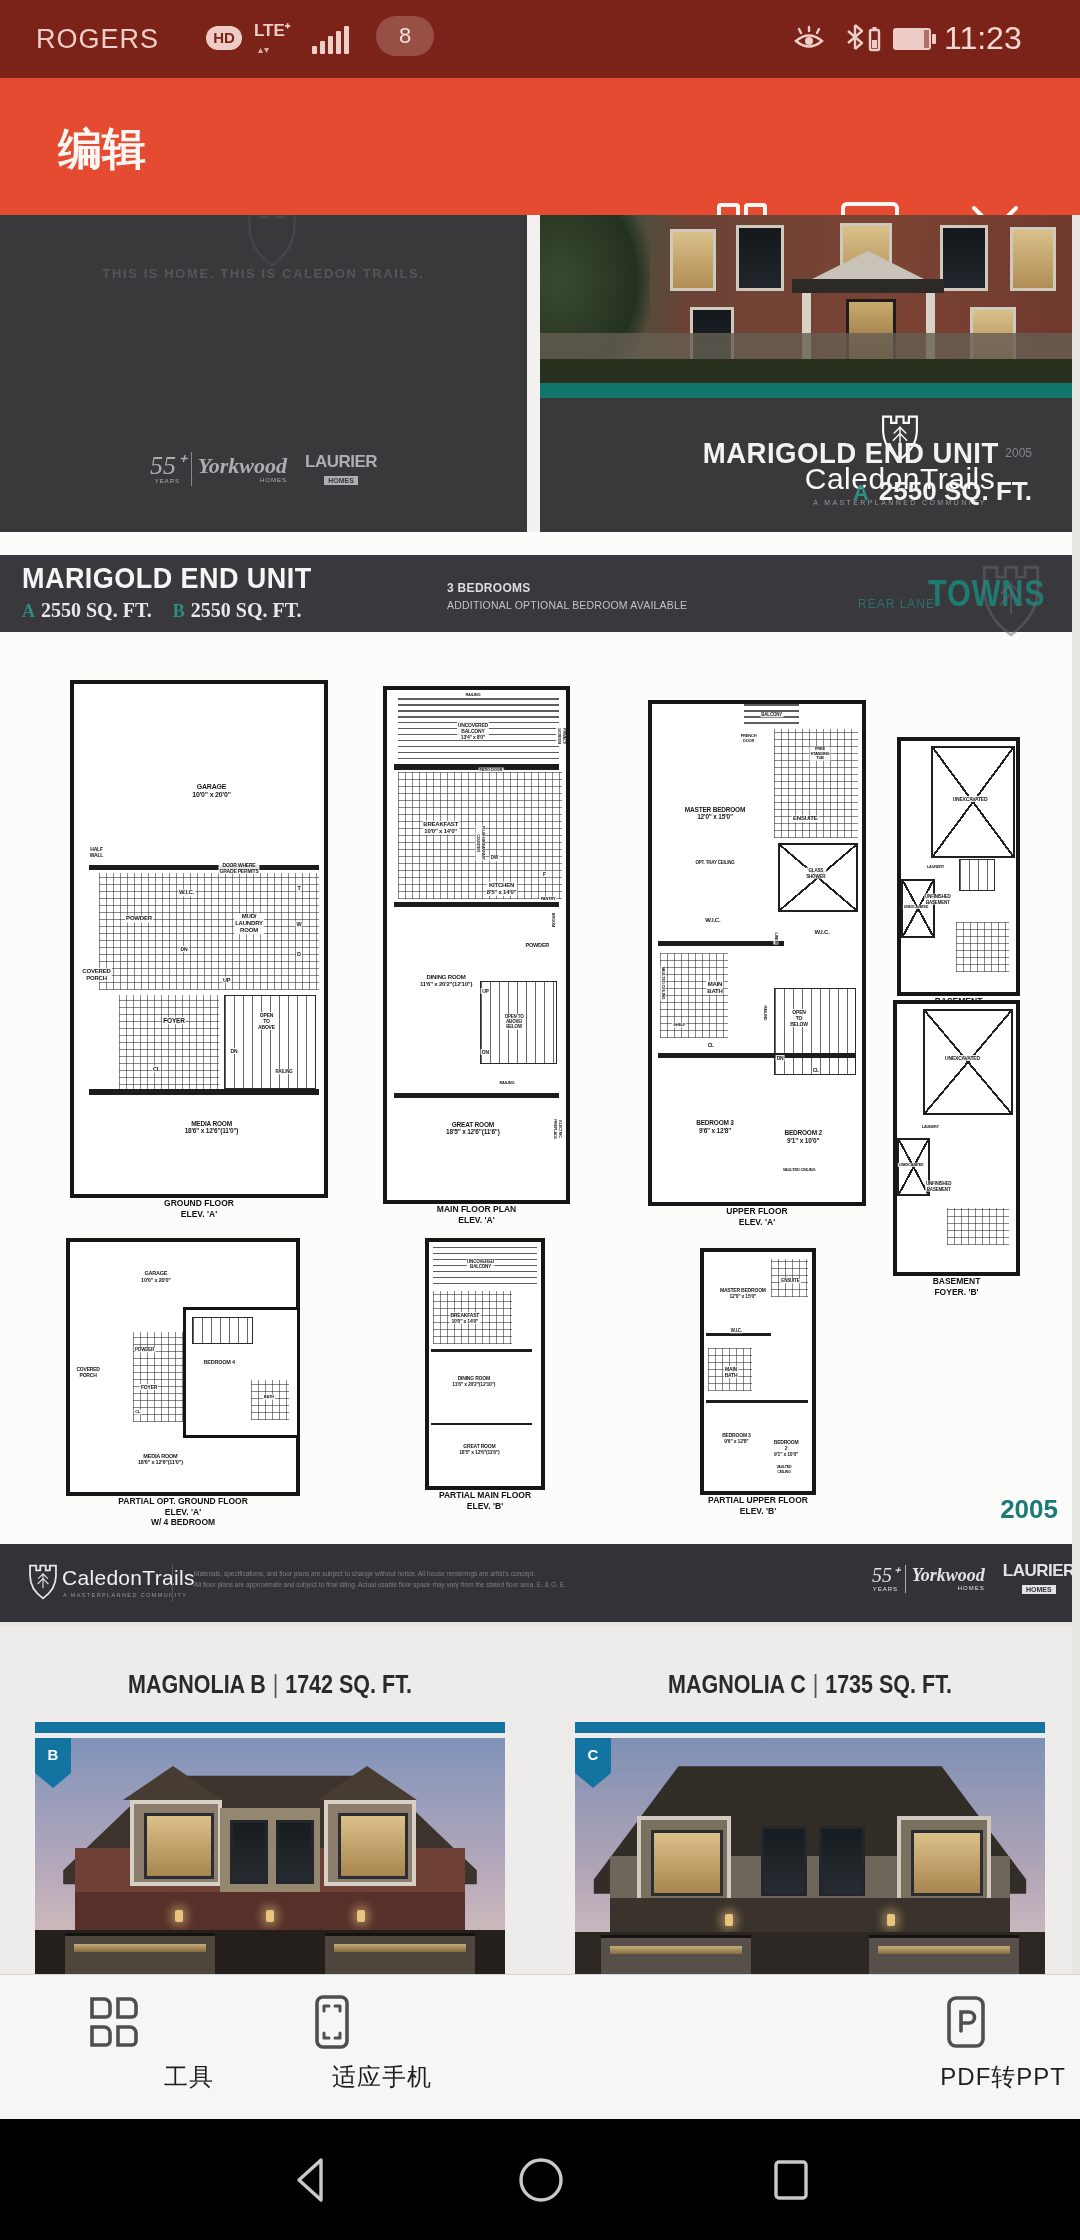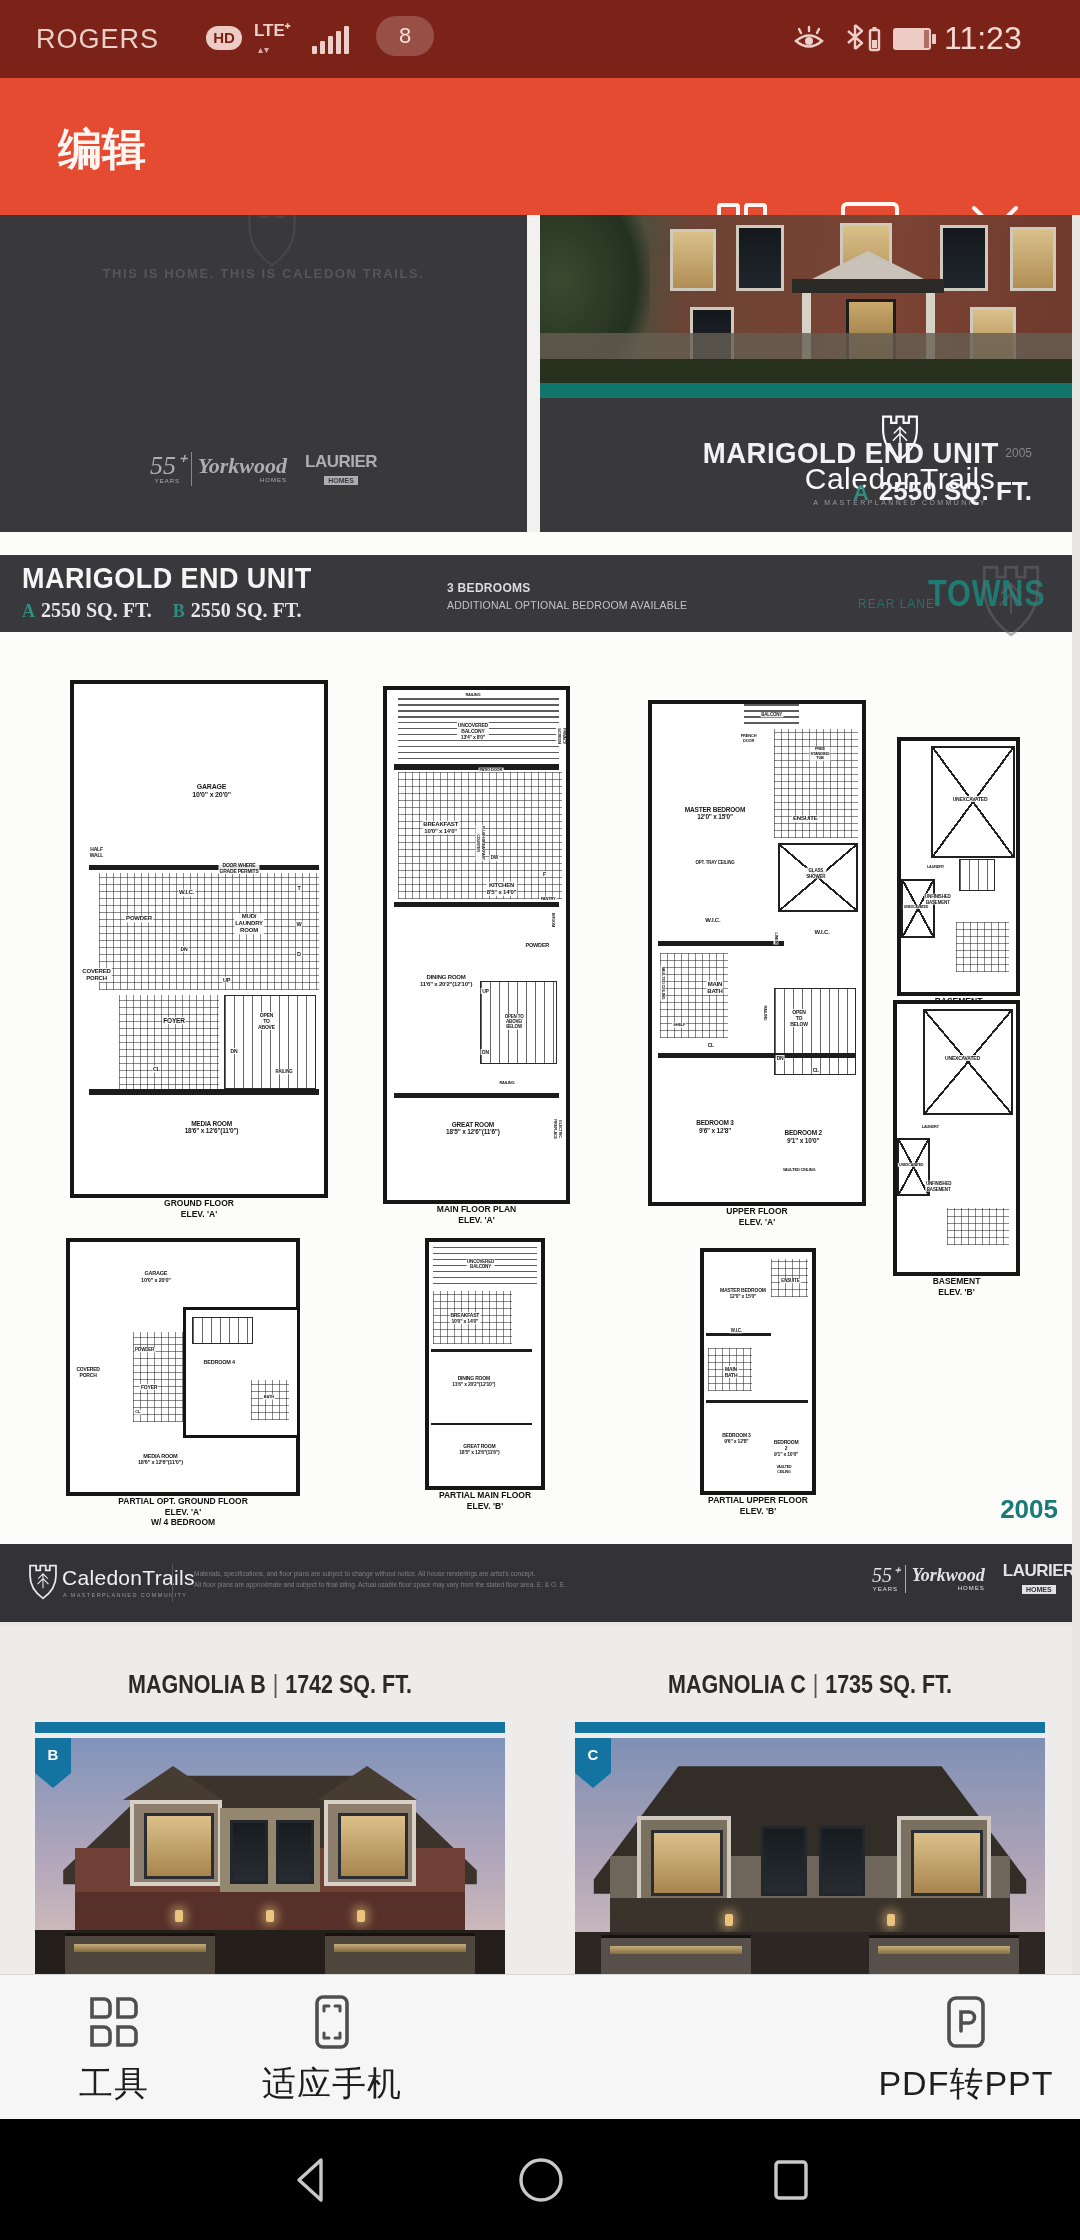--- a/index.html
+++ b/index.html
@@ -134,21 +134,21 @@
   .midwin{position:absolute;border:3px solid #23272c;background:linear-gradient(#171c20,#262c31);}
   .garband{position:absolute;left:0;bottom:0;width:100%;}
   .gardoor{position:absolute;bottom:0;background:#4e463c;border-top:3px solid #151210;}
   .gardoor i{position:absolute;left:6%;top:8px;width:88%;height:8px;background:linear-gradient(#d9bd84,#8d713f);opacity:.85;}
   .sconce{position:absolute;width:8px;height:12px;background:#eac47e;border-radius:2px;box-shadow:0 0 10px 4px rgba(234,196,126,.5);}
 
   
   .toolbar{left:0;top:1974px;width:1080px;height:145px;background:#f6f6f6;border-top:1px solid #d8d8d8;}
   .tb-item{position:absolute;top:18px;width:200px;text-align:center;color:#1e1e1e;}
   .tb-item svg{margin:0 auto;}
-  .tb-label{margin-top:10px;font-size:34px;letter-spacing:1px;}
+  .tb-label{margin-top:10px;font-size:24px;letter-spacing:1px;text-align:right;}
 
   
   .navbar{left:0;top:2119px;width:1080px;height:121px;background:#000;}
   .nb-ico{position:absolute;top:36px;}
 </style>
 </head>
 <body>
 
 <div id="screen">
 
@@ -415,21 +415,21 @@
           <div class="plan" style="left: 893px; top: 468px; width: 119px; height: 268px;">
             <div class="zone z-xbox" style="left: 22%; top: 2%; width: 72%; height: 38%;"></div>
             <div class="zone z-xbox" style="left: 0%; top: 50%; width: 24%; height: 20%;"></div>
             <div class="zone z-grid" style="left: 42%; top: 76%; width: 52%; height: 14%;"></div>
             <span class="plan-label" style="left: 55%; top: 20%; font-size: 5px;">UNEXCAVATED</span>
             <span class="plan-label" style="left: 12%; top: 60%; font-size: 3.6px;">UNEXCAVATED</span>
             <span class="plan-label" style="left: 28%; top: 46%; font-size: 3.8px;">LAUNDRY</span>
             <span class="plan-label" style="left: 35%; top: 68%; font-size: 4.5px;">UNFINISHED
 BASEMENT</span>
             <div class="plan-caption">BASEMENT
-ELEV. 'B'</div>
+FOYER. 'B'</div>
           </div>
           <div class="plan" style="left: 66px; top: 706px; width: 226px; height: 250px;">
             <div class="zone z-grid" style="left: 28%; top: 36%; width: 24%; height: 36%;"></div>
             <div class="zone z-inset" style="left: 50%; top: 26%; width: 49%; height: 50%;"></div>
             <div class="zone z-stairs" style="left: 54%; top: 30%; width: 26%; height: 10%;"></div>
             <div class="zone z-grid" style="left: 80%; top: 55%; width: 17%; height: 16%;"></div>
             <span class="plan-label" style="left: 38%; top: 14%; font-size: 5.5px;">GARAGE
 10'0" x 20'0"</span>
             <span class="plan-label" style="left: 33%; top: 43%; font-size: 4.5px;">POWDER</span>
             <span class="plan-label" style="left: 8%; top: 52%; font-size: 5px;">COVERED

